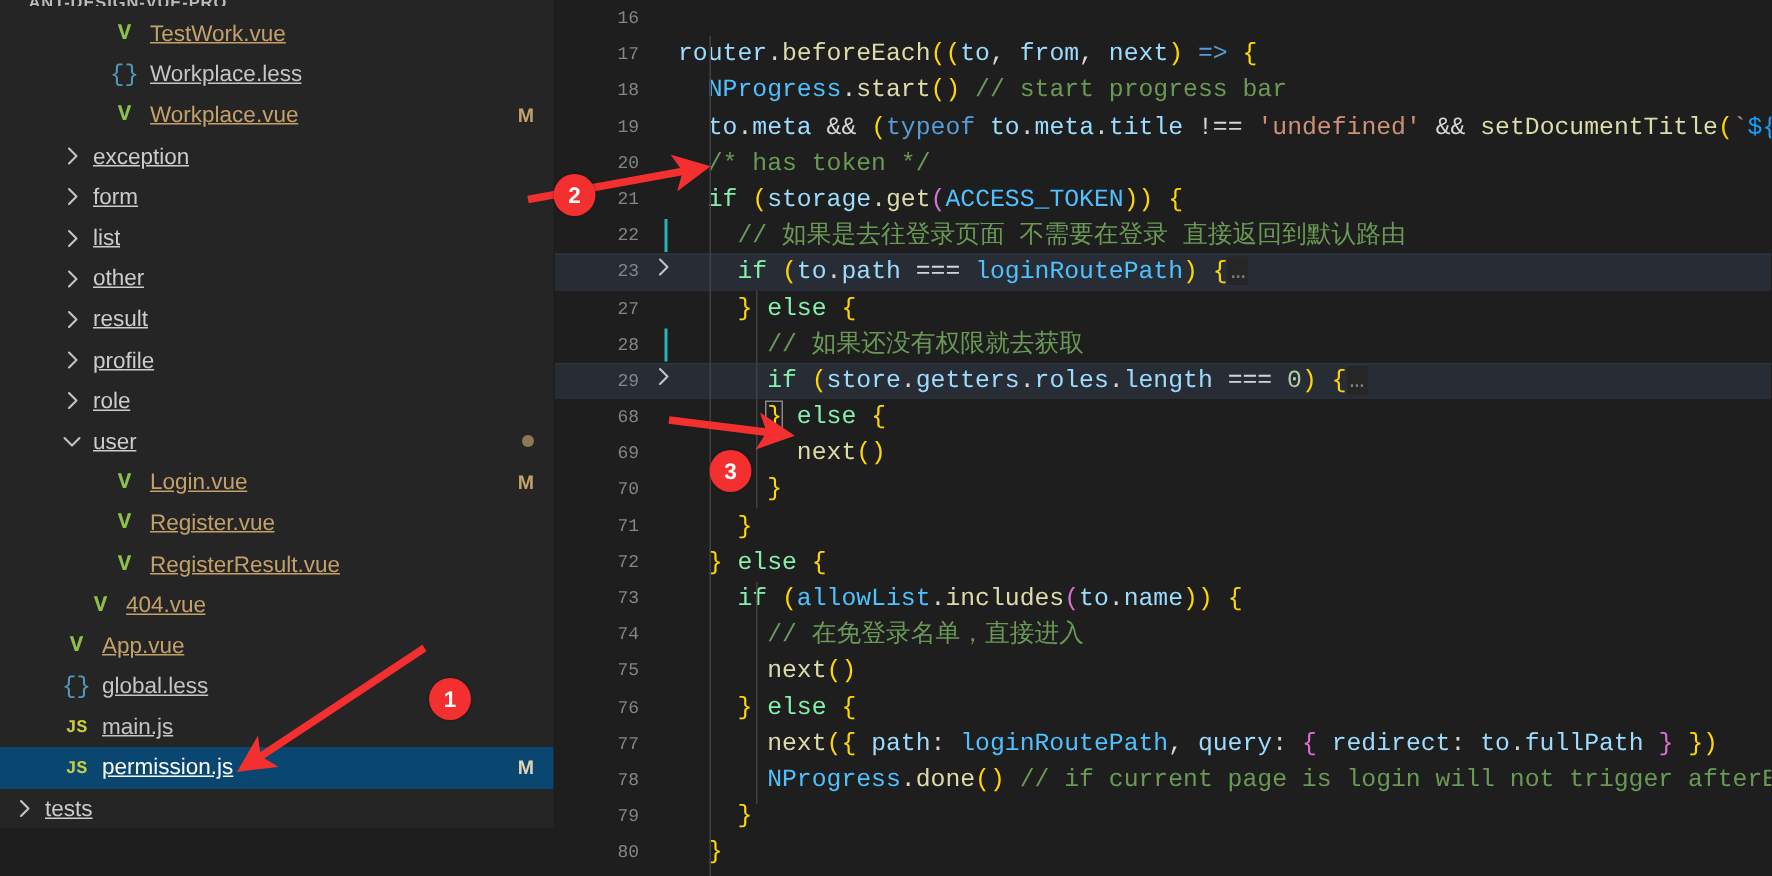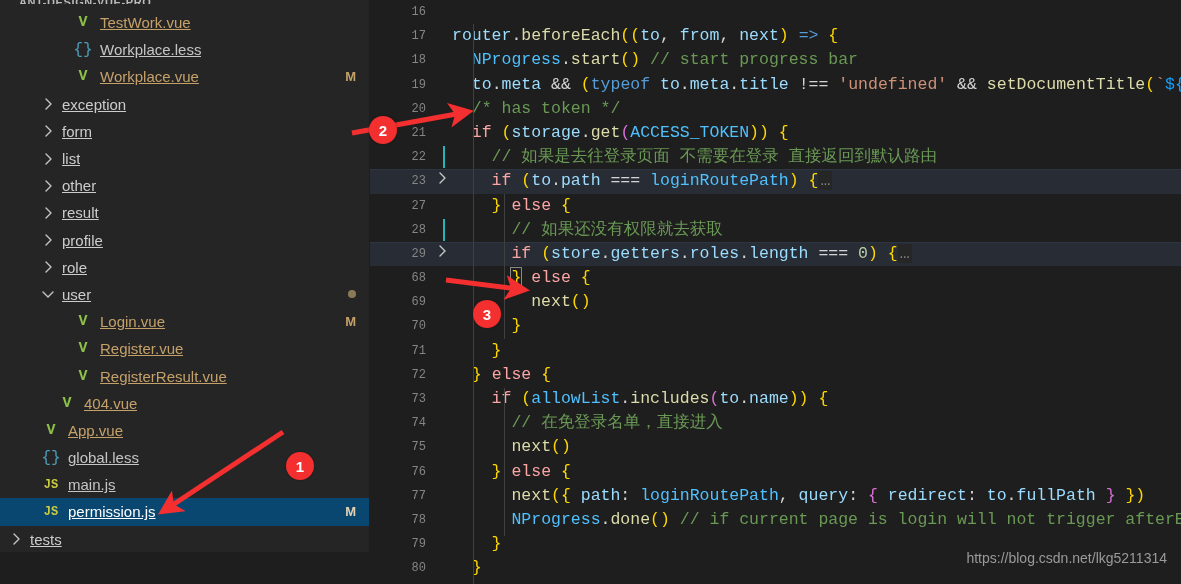--- a/index.html
+++ b/index.html
@@ -143,21 +143,21 @@
     width: 20px;
     flex: none;
     color: #c5c5c5;
     text-align: center;
     font-size: 13px;
   }
   .ctext { position: relative; }
 
   
   .t-plain   { color: #d4d4d4; }
-  .t-kw      { color: #fca5a5; }
+  .t-kw      { color: #86efac; }
   .t-fn      { color: #dcdcaa; }
   .t-var     { color: #9cdcfe; }
   .t-const   { color: #4fc1ff; }
   .t-str     { color: #ce9178; }
   .t-com     { color: #6a9955; }
   .t-arrow   { color: #569cd6; }
   .t-punct   { color: #ffd700; }
   .t-punct2  { color: #da70d6; }
   .t-punct3  { color: #179fff; }
   .t-prop    { color: #9cdcfe; }
@@ -414,21 +414,20 @@
         <div class="cline"><div class="gutter">76</div><div class="fold"></div><div class="ctext"><span class="t-plain">    </span><span class="t-punct">}</span><span class="t-plain"> </span><span class="t-kw">else</span><span class="t-plain"> </span><span class="t-punct">{</span></div></div>
         <div class="cline"><div class="gutter">77</div><div class="fold"></div><div class="ctext"><span class="t-plain">      </span><span class="t-fn">next</span><span class="t-punct">({</span><span class="t-plain"> </span><span class="t-var">path</span><span class="t-plain">: </span><span class="t-const">loginRoutePath</span><span class="t-plain">, </span><span class="t-var">query</span><span class="t-plain">: </span><span class="t-punct2">{</span><span class="t-plain"> </span><span class="t-var">redirect</span><span class="t-plain">: </span><span class="t-var">to</span><span class="t-plain">.</span><span class="t-prop">fullPath</span><span class="t-plain"> </span><span class="t-punct2">}</span><span class="t-plain"> </span><span class="t-punct">})</span></div></div>
         <div class="cline"><div class="gutter">78</div><div class="fold"></div><div class="ctext"><span class="t-plain">      </span><span class="t-const">NProgress</span><span class="t-plain">.</span><span class="t-fn">done</span><span class="t-punct">()</span><span class="t-plain"> </span><span class="t-com">// if current page is login will not trigger afterEac</span></div></div>
         <div class="cline"><div class="gutter">79</div><div class="fold"></div><div class="ctext"><span class="t-plain">    </span><span class="t-punct">}</span></div></div>
         <div class="cline"><div class="gutter">80</div><div class="fold"></div><div class="ctext"><span class="t-plain">  </span><span class="t-punct">}</span></div></div>
         <div class="cline"><div class="gutter">81</div><div class="fold"></div><div class="ctext"><span class="t-punct">})</span></div></div>
         <div class="indent-v" style="left: 103px; top: 24px; height: 560px; bottom: auto;"></div>
         <div class="indent-v" style="left: 134px; top: 194px; height: 145px; bottom: auto;"></div>
         <div class="indent-v" style="left: 134px; top: 388px; height: 148px; bottom: auto;"></div>
       </div>
-    <div class="watermark">https://blog.csdn.net/lkg5211314</div>
   </div>
 
   <svg class="ann-layer" id="arrows" width="1181" height="584">
     <defs>
       <marker id="ah" markerWidth="5" markerHeight="5" refX="2.6" refY="2.5" orient="auto">
         <path d="M0,0 L5,2.5 L0,5 L1.2,2.5 z" fill="#f42f2f"></path>
       </marker>
     </defs>
 
     <path d="M283,432 L168,508" stroke="#f42f2f" stroke-width="5" fill="none" marker-end="url(#ah)"></path>

